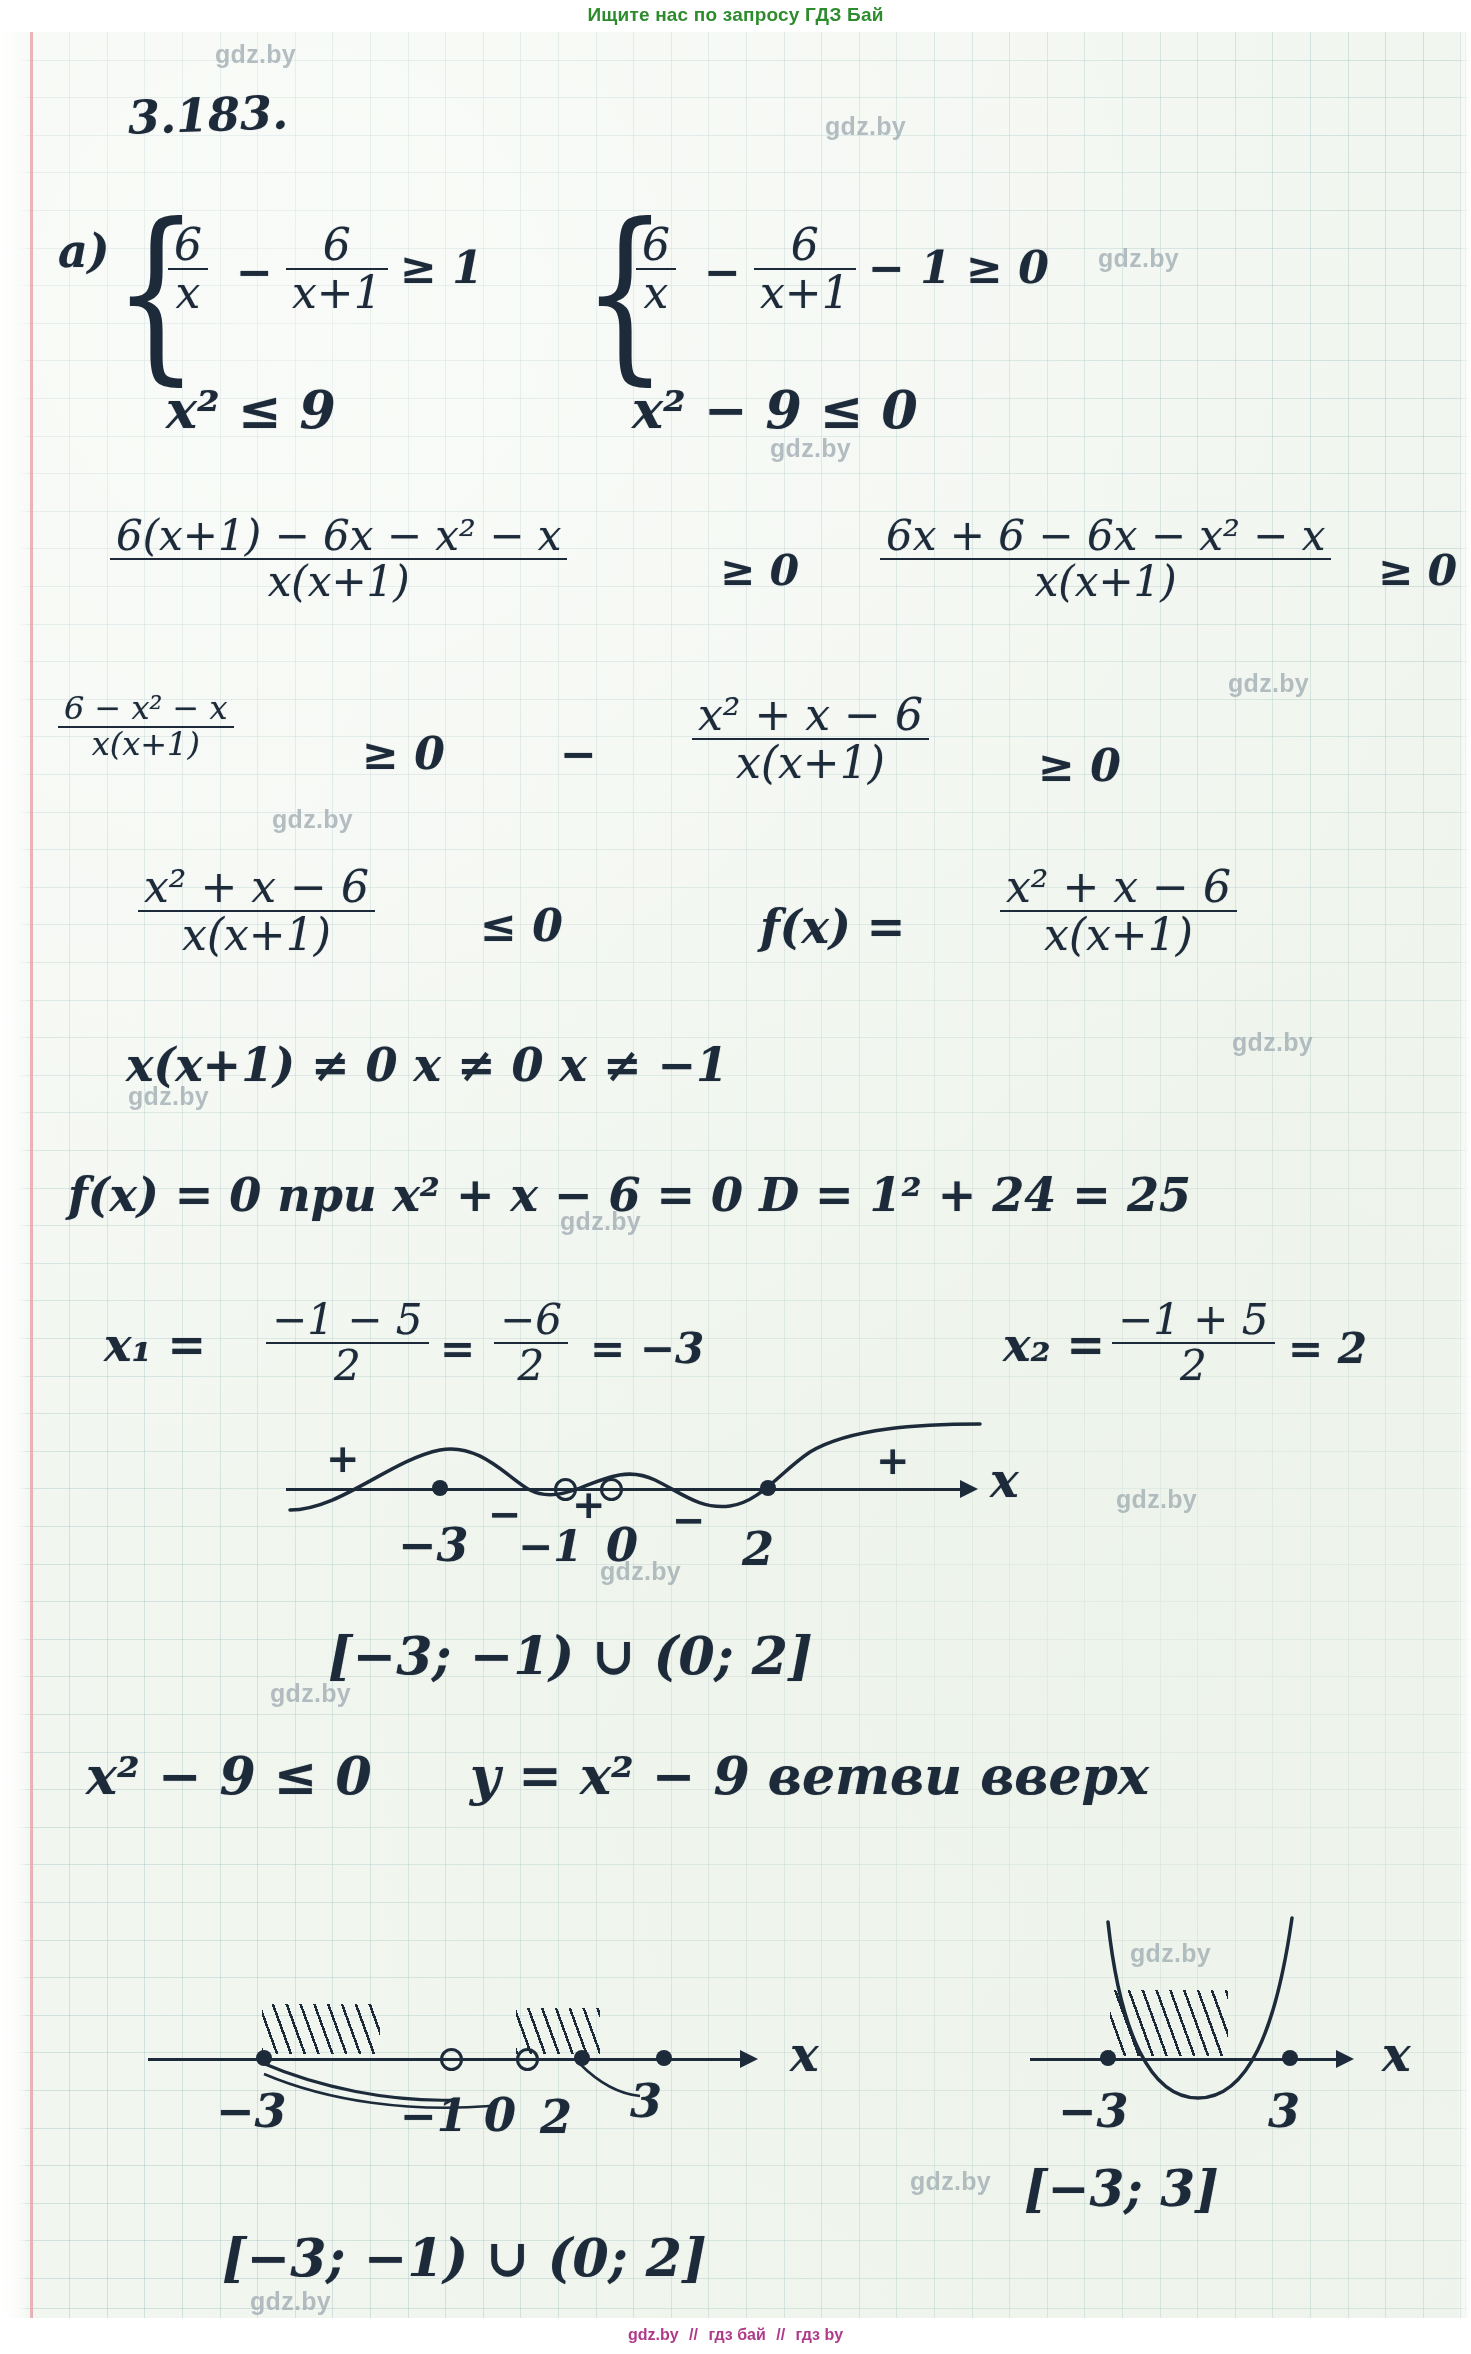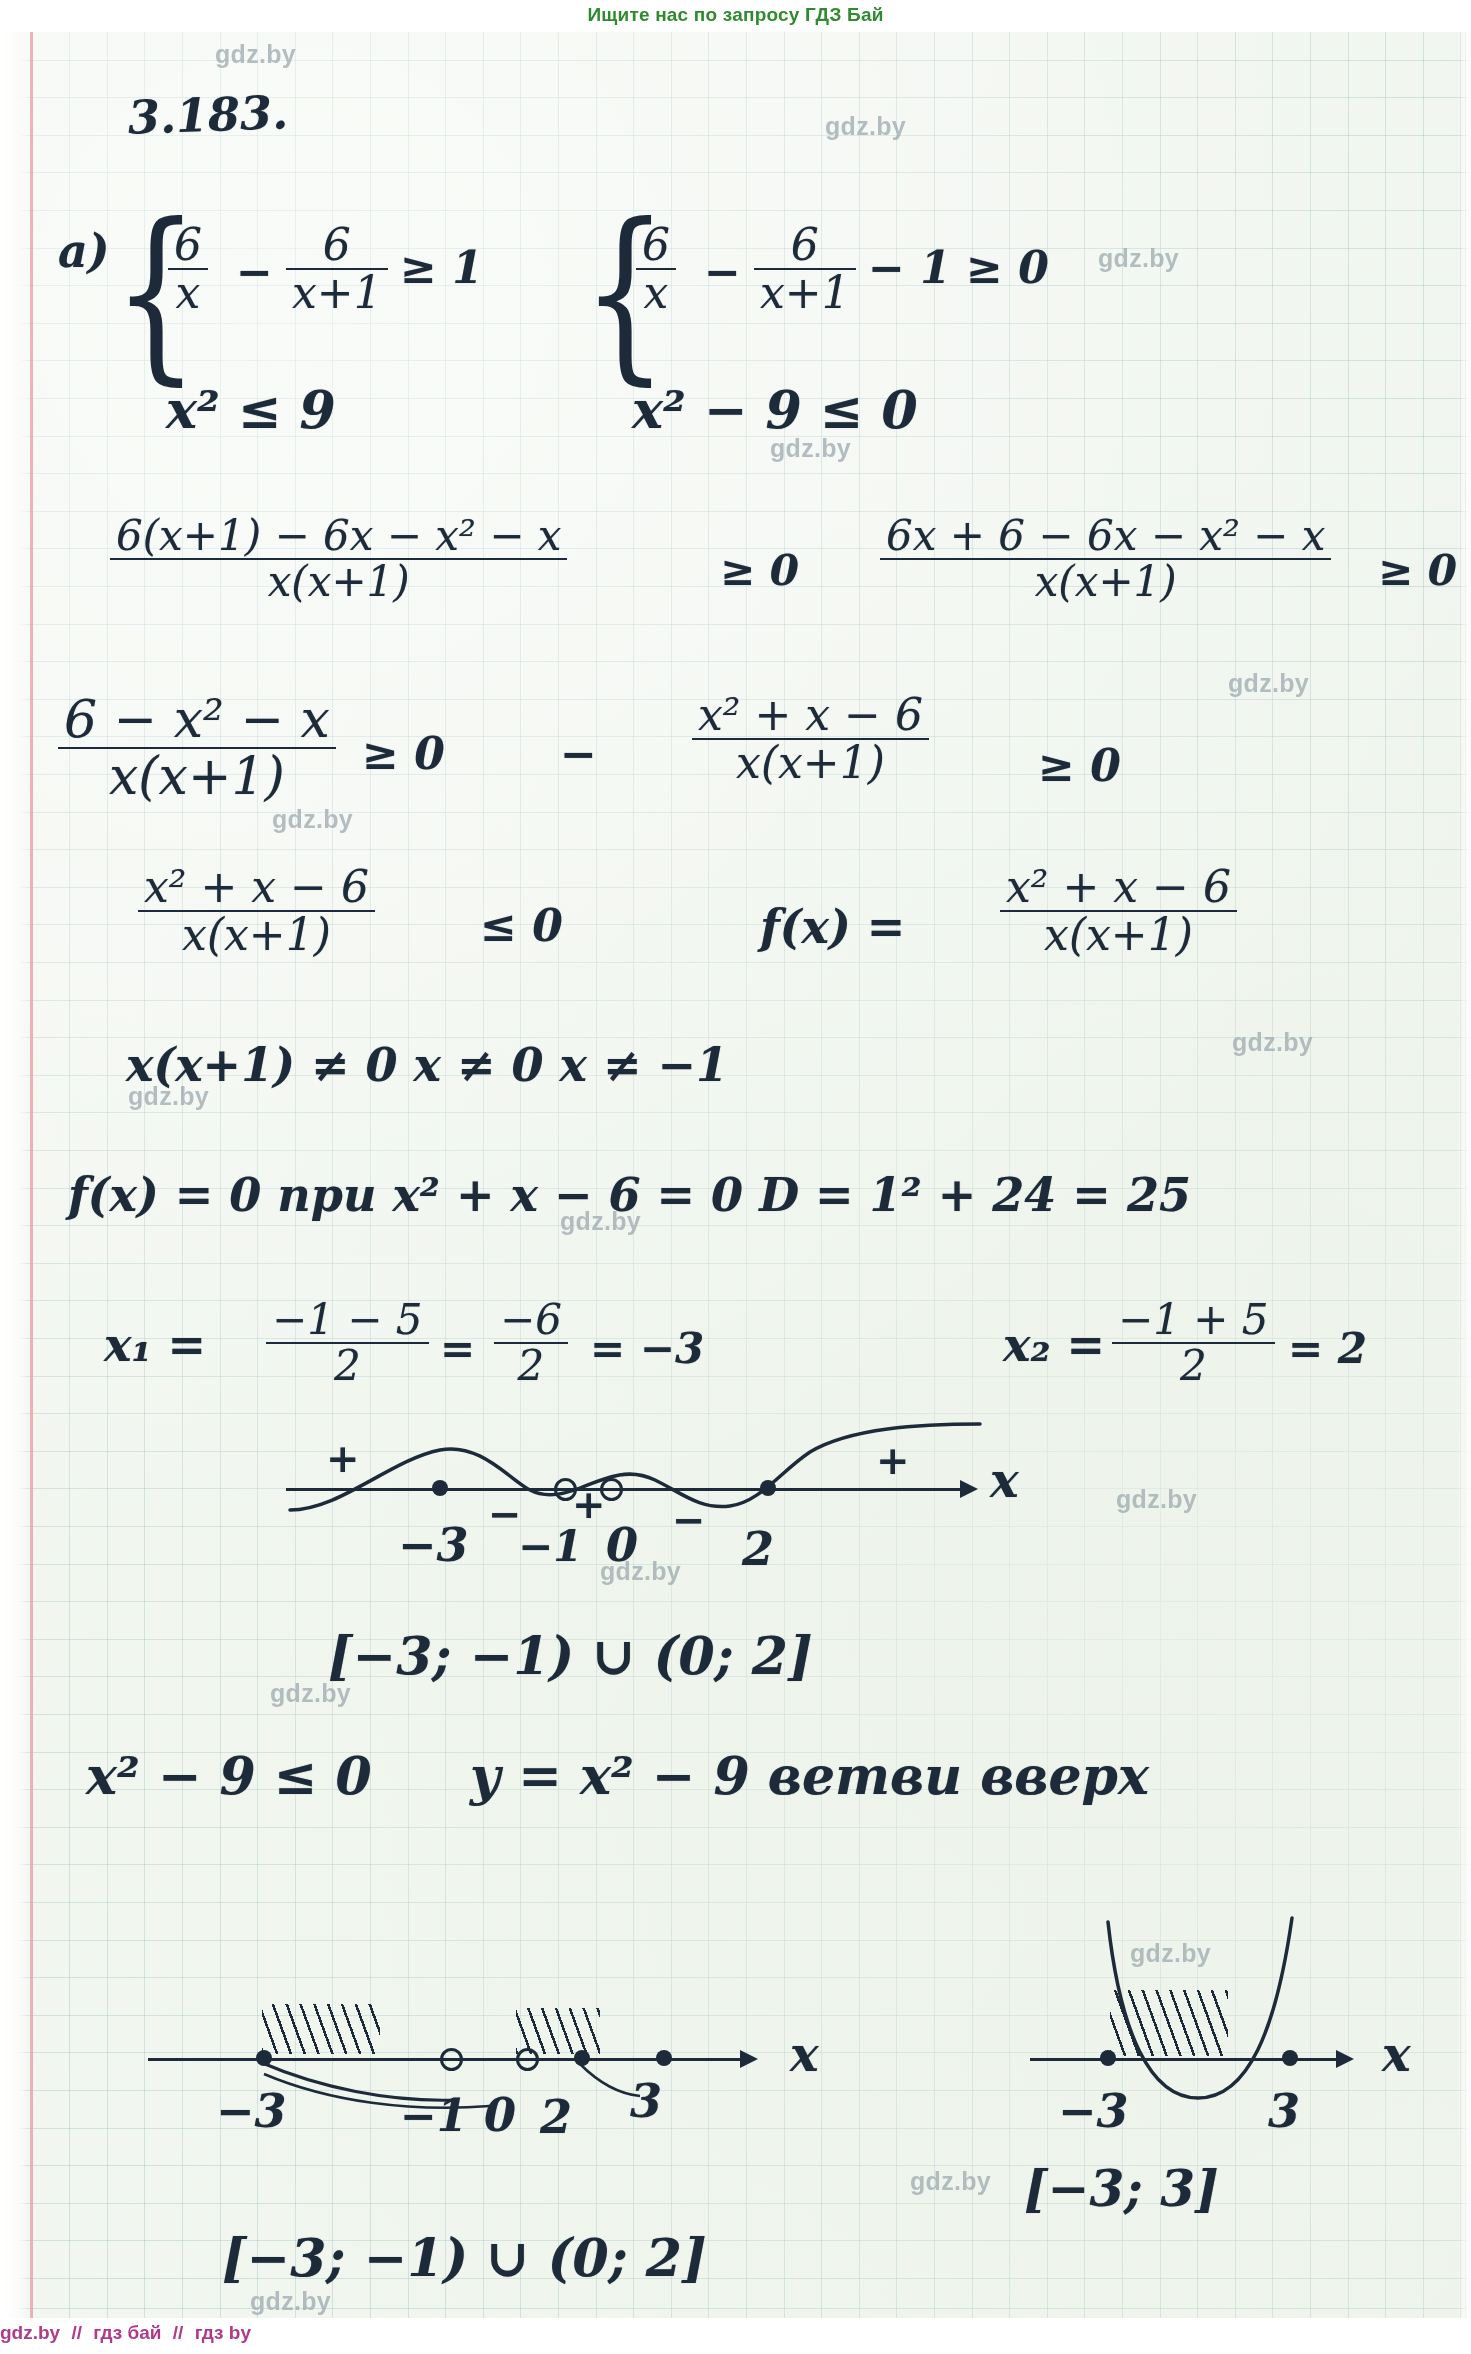--- a/index.html
+++ b/index.html
@@ -14,22 +14,22 @@
   
   .top-banner {
     position:absolute; top:4px; left:0; width:100%;
     text-align:center;
     font-size:19px; font-weight:bold;
     color:#2e8b2e;
     letter-spacing:.2px;
   }
   .bottom-banner {
     position:absolute; bottom:10px; left:0; width:100%;
-    text-align:left;
-    font-size:19px; font-weight:bold;
+    text-align:center;
+    font-size:16px; font-weight:bold;
     color:#b03a8a;
     margin-top:12px;
   }
   .bottom-banner span { color:#b03a8a; }
   .bottom-banner .sep { color:#b03a8a; font-weight:bold; padding:0 6px; }
 
   
   .page {
     position:absolute;
     top:32px; left:0; width:1471px; height:2286px;
@@ -192,21 +192,21 @@
     <span class="den">x(x+1)</span>
   </div>
   <div class="hw b" style="left:720px; top:518px; font-size:42px;">≥ 0</div>
 
   <div class="frac b" style="left:880px; top:482px; font-size:42px;">
     <span class="num">6x + 6 − 6x − x² − x</span>
     <span class="den">x(x+1)</span>
   </div>
   <div class="hw b" style="left:1378px; top:518px; font-size:42px;">≥ 0</div>
 
-  <div class="frac b" style="left:58px; top:660px; font-size:52px;">
+  <div class="frac b" style="left:58px; top:660px; font-size:32px;">
     <span class="num">6 − x² − x</span>
     <span class="den">x(x+1)</span>
   </div>
   <div class="hw b" style="left:362px; top:700px; font-size:44px;">≥ 0</div>
 
   <div class="hw b" style="left:560px; top:700px; font-size:44px;">−</div>
 
   <div class="frac b" style="left:692px; top:660px; font-size:44px;">
     <span class="num">x² + x − 6</span>
     <span class="den">x(x+1)</span>

